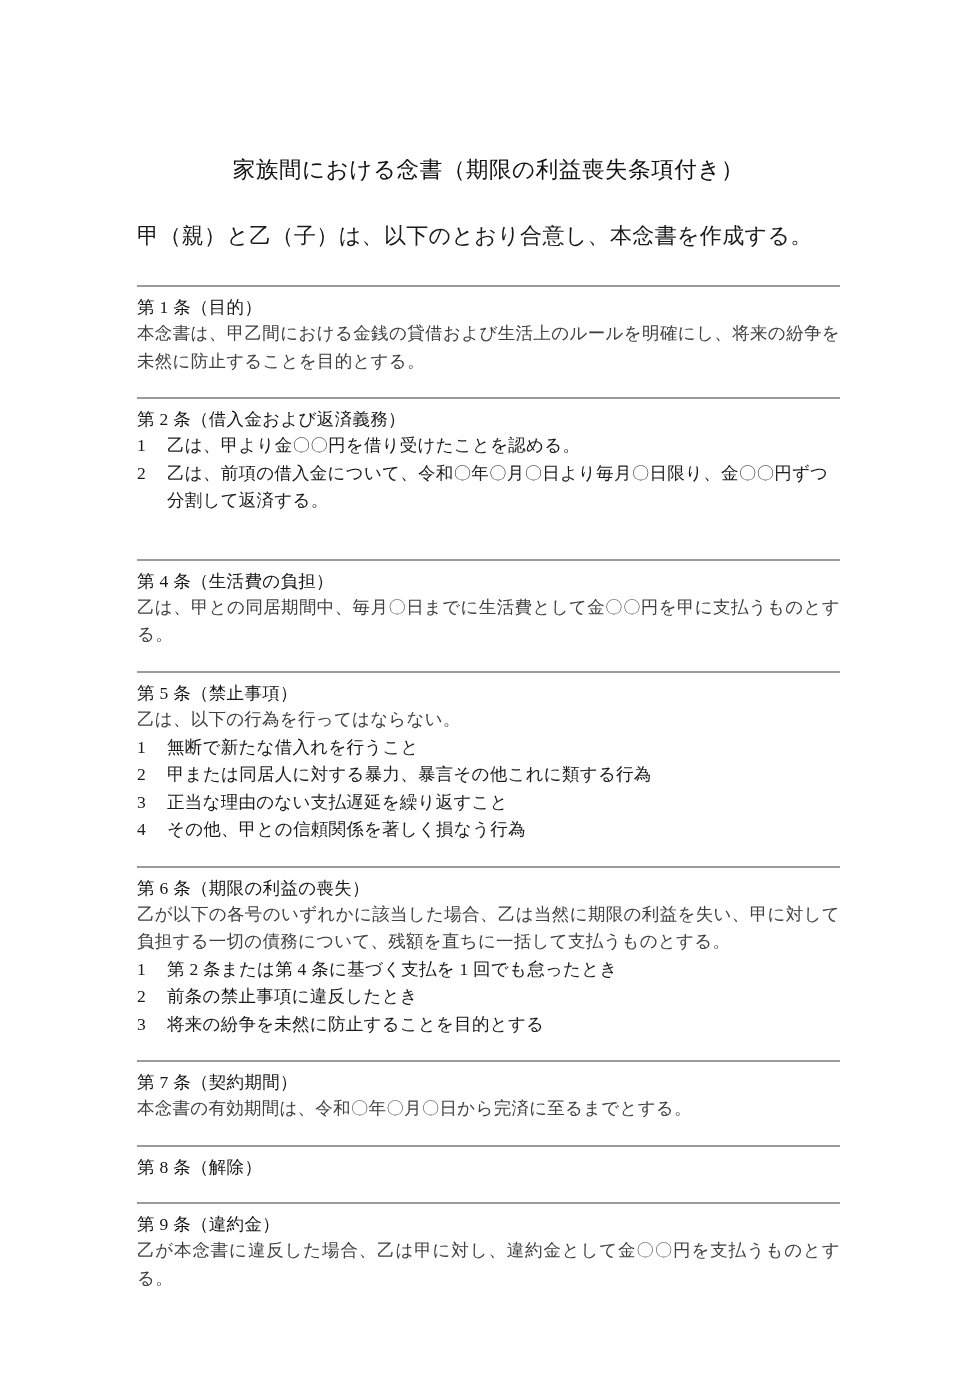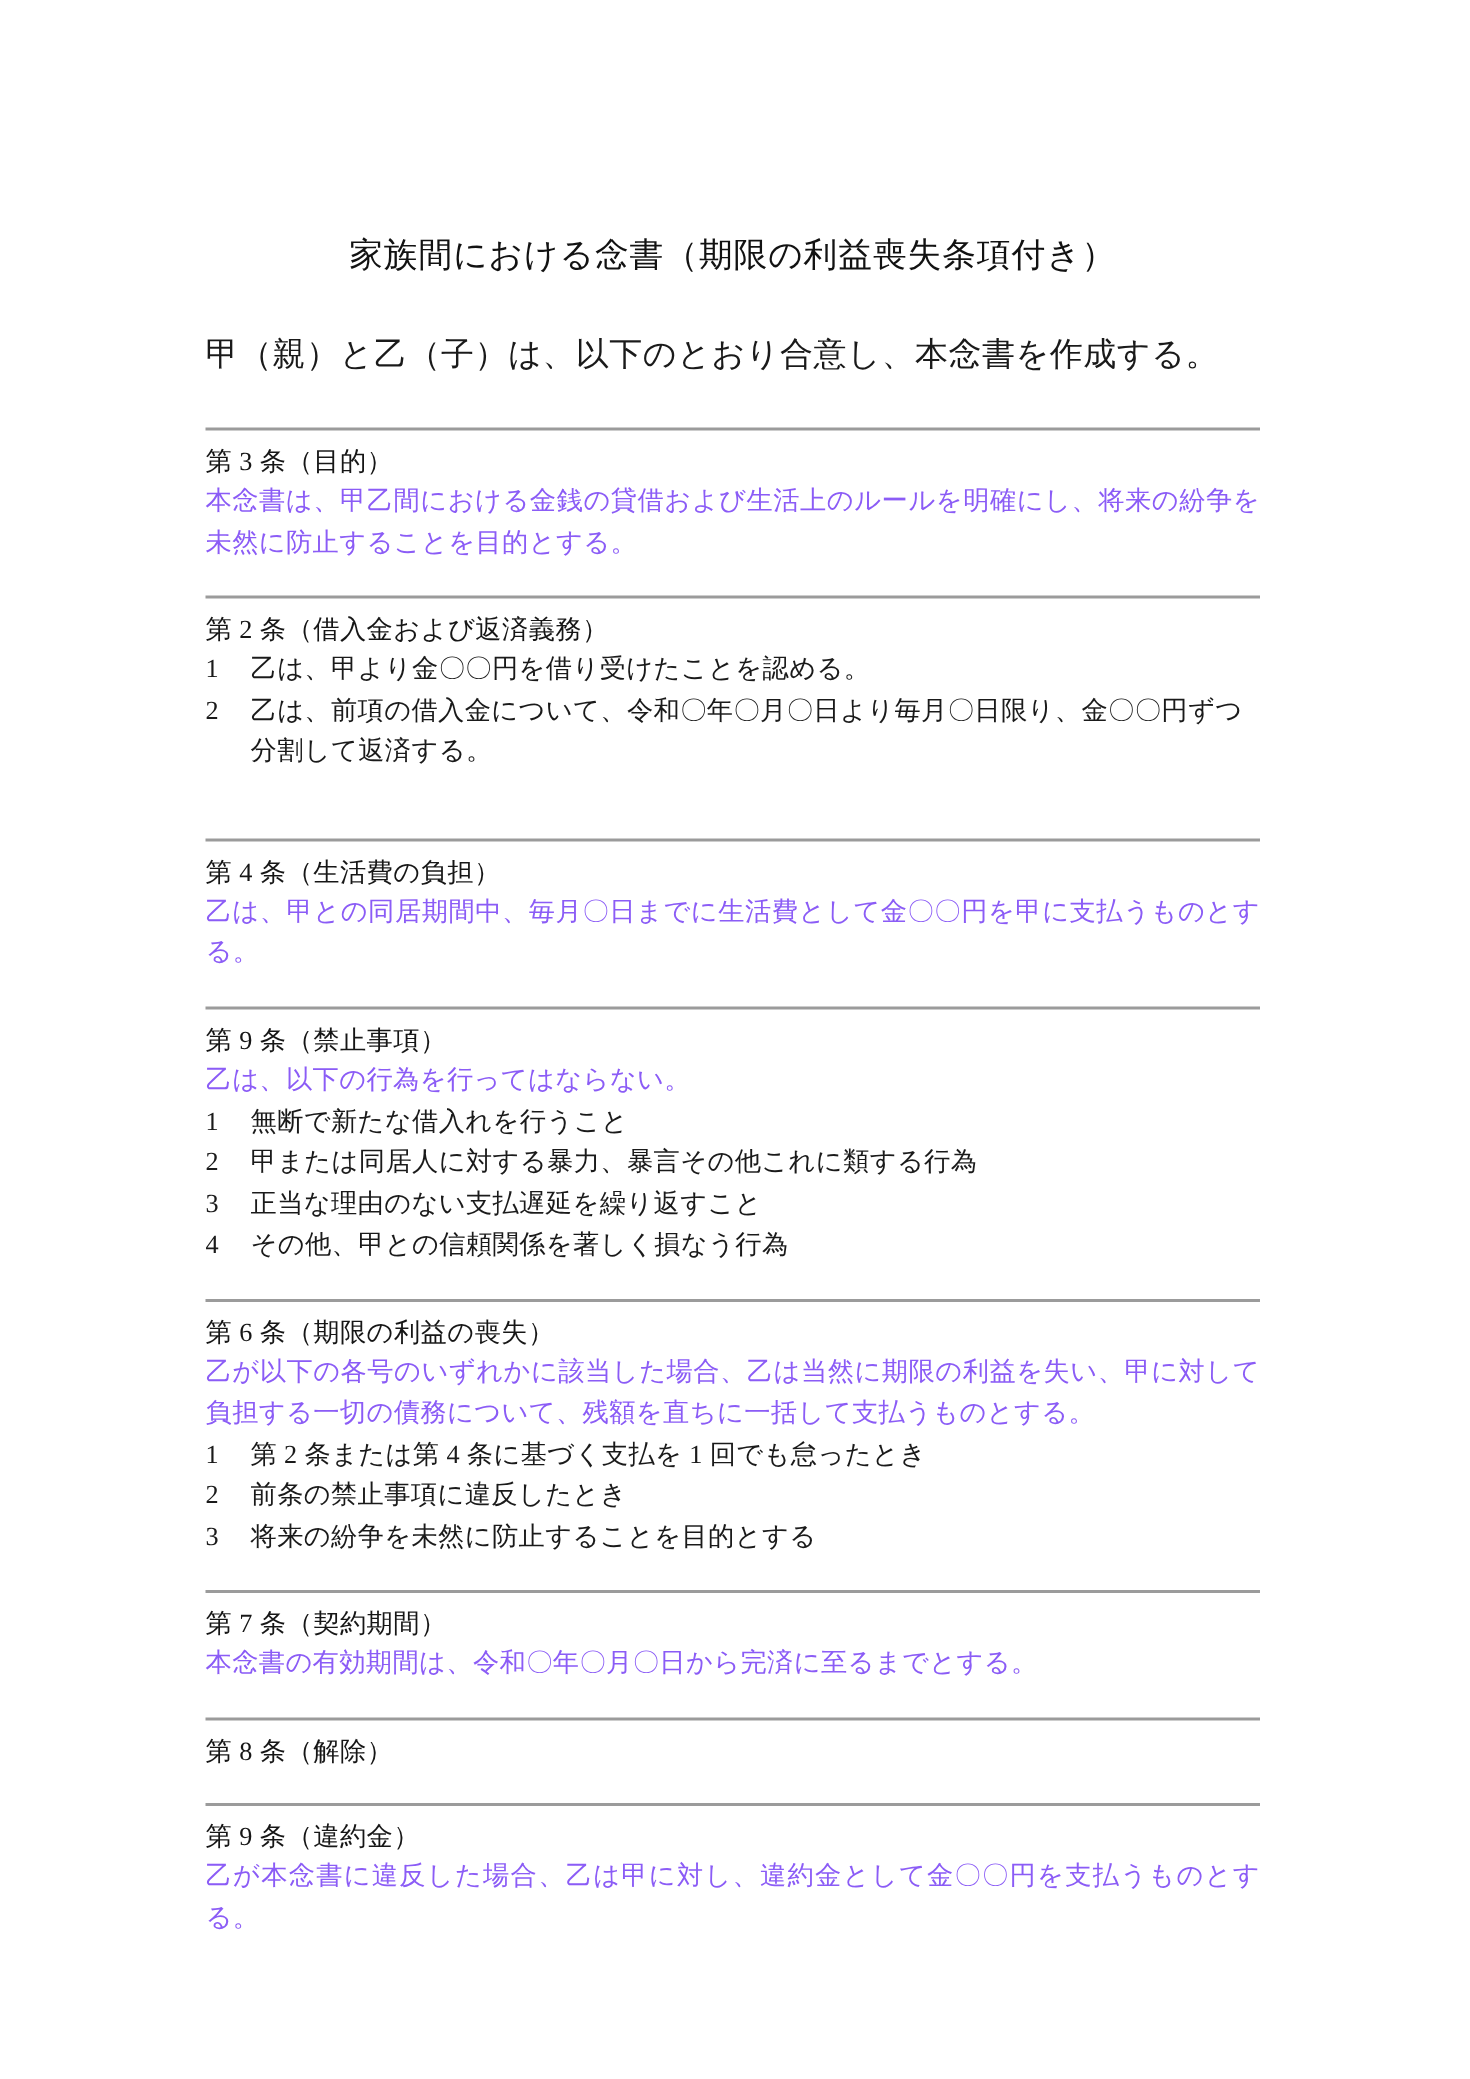--- a/index.html
+++ b/index.html
@@ -82,21 +82,21 @@
     color: #161616;
   }
 
   .article-text {
     font-size: 17.5px;
     line-height: 1.57;
     letter-spacing: 0.25px;
     margin: 0;
     text-align: justify;
     text-justify: inter-ideograph;
-    color: #8b5cf6;
+    color: #404040;
   }
 
   .article-items {
     list-style: none;
     margin: 0;
     padding: 0;
   }
 
   .article-item {
     font-size: 17.5px;
@@ -126,21 +126,21 @@
 <div class="page">
   <div class="doc-body">
 
     <h1 class="doc-title">家族間における念書（期限の利益喪失条項付き）</h1>
 
     <p class="intro">甲（親）と乙（子）は、以下のとおり合意し、本念書を作成する。</p>
 
     <div class="articles">
         <section class="article">
           <hr class="rule">
-          <div class="article-heading">第 3 条（目的）</div>
+          <div class="article-heading">第 1 条（目的）</div>
           <p class="article-text">本念書は、甲乙間における金銭の貸借および生活上のルールを明確にし、将来の紛争を未然に防止することを目的とする。</p>
         </section>
         <div class="article-gap"></div>
         <section class="article">
           <hr class="rule">
           <div class="article-heading">第 2 条（借入金および返済義務）</div>
           <ul class="article-items">
             <li class="article-item">
               <span class="item-num">1</span>
               <span class="item-text">乙は、甲より金〇〇円を借り受けたことを認める。</span>
@@ -154,21 +154,21 @@
         <div class="article-gap"></div>
         <div class="article-gap"></div>
         <section class="article">
           <hr class="rule">
           <div class="article-heading">第 4 条（生活費の負担）</div>
           <p class="article-text">乙は、甲との同居期間中、毎月〇日までに生活費として金〇〇円を甲に支払うものとする。</p>
         </section>
         <div class="article-gap"></div>
         <section class="article">
           <hr class="rule">
-          <div class="article-heading">第 9 条（禁止事項）</div>
+          <div class="article-heading">第 5 条（禁止事項）</div>
           <p class="article-text">乙は、以下の行為を行ってはならない。</p>
           <ul class="article-items">
             <li class="article-item">
               <span class="item-num">1</span>
               <span class="item-text">無断で新たな借入れを行うこと</span>
             </li>
             <li class="article-item">
               <span class="item-num">2</span>
               <span class="item-text">甲または同居人に対する暴力、暴言その他これに類する行為</span>
             </li>

